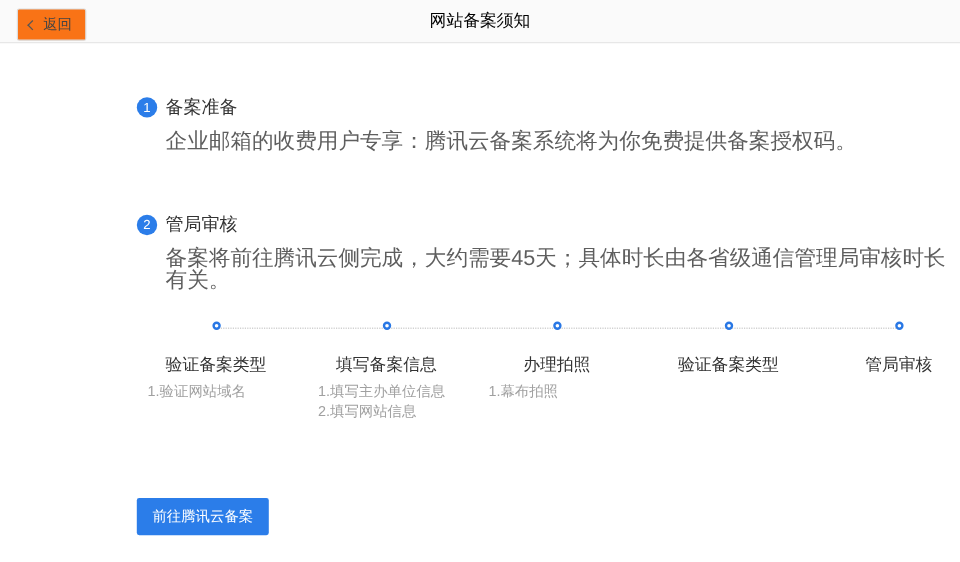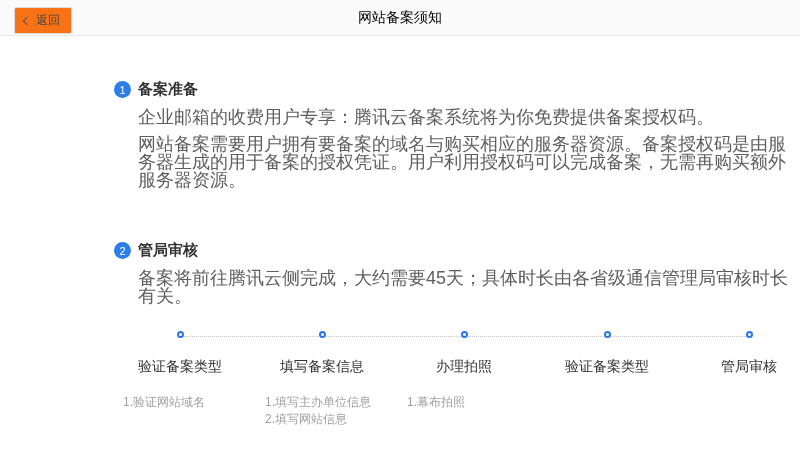--- a/index.html
+++ b/index.html
@@ -62,21 +62,21 @@
     color: #ffffff;
     font-size: 11px;
     display: flex;
     align-items: center;
     justify-content: center;
     flex: 0 0 17px;
   }
   .section-title {
     font-size: 15px;
     color: #333333;
-    font-weight: 700;
+    font-weight: 400;
   }
   .para {
     margin: 9px 0 0 24px;
     font-size: 18px;
     line-height: 18px;
     color: #5e5e5e;
     max-width: 660px;
   }
   
   .stepper {
@@ -105,21 +105,21 @@
     border-radius: 50%;
     background: #ffffff;
     vertical-align: top;
   }
   .step-label {
     margin-top: 9px;
     font-size: 14px;
     color: #333333;
   }
   .step-items {
-    margin-top: 18px;
+    margin-top: 5px;
     text-align: left;
     padding-left: 28px;
     font-size: 12px;
     line-height: 17px;
     color: #a0a0a0;
   }
   .s1 { left: 66px; }
   .s2 { left: 208px; }
   .s3 { left: 350px; }
   .s4 { left: 493px; }
@@ -151,21 +151,20 @@
 
 <div class="content">
 
   
   <div class="sec1">
     <div class="section-head">
       <span class="num-badge">1</span>
       <span class="section-title">备案准备</span>
     </div>
     <p class="para">企业邮箱的收费用户专享：腾讯云备案系统将为你免费提供备案授权码。</p>
-    <p class="para">网站备案需要用户拥有要备案的域名与购买相应的服务器资源。备案授权码是由服务器生成的用于备案的授权凭证。用户利用授权码可以完成备案，无需再购买额外服务器资源。</p>
   </div>
 
   
   <div class="sec2">
     <div class="section-head">
       <span class="num-badge">2</span>
       <span class="section-title">管局审核</span>
     </div>
     <p class="para">备案将前往腾讯云侧完成，大约需要45天；具体时长由各省级通信管理局审核时长有关。</p>
   </div>

